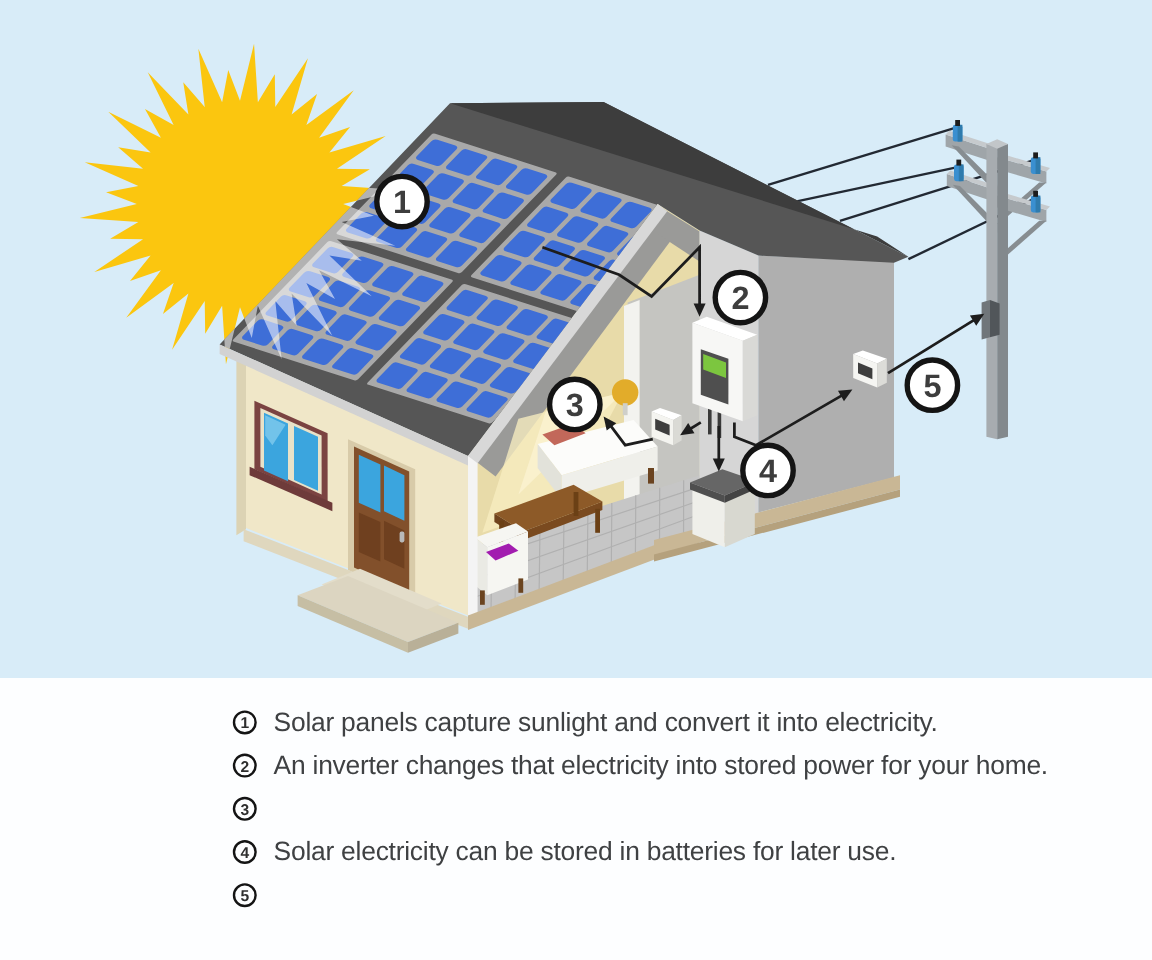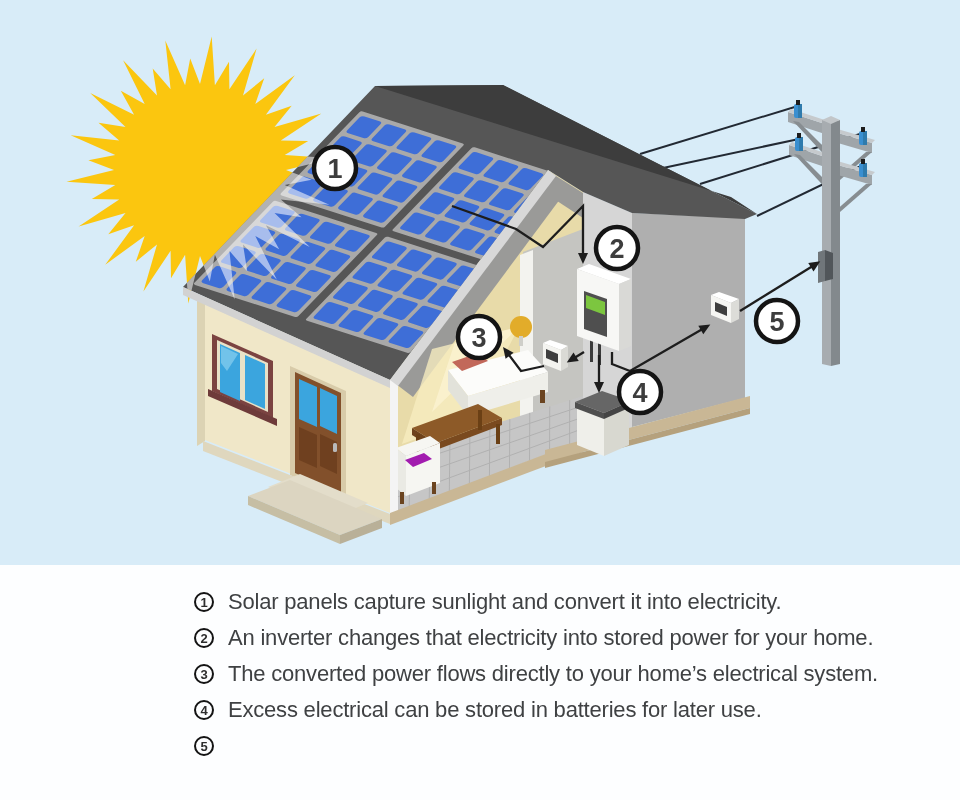--- a/index.html
+++ b/index.html
@@ -384,24 +384,23 @@
   <div class="legend-row">
     <span class="legend-badge">1</span>
     <span class="legend-text">Solar panels capture sunlight and convert it into electricity.</span>
   </div>
   <div class="legend-row">
     <span class="legend-badge">2</span>
     <span class="legend-text">An inverter changes that electricity into stored power for your home.</span>
   </div>
   <div class="legend-row">
     <span class="legend-badge">3</span>
-    <span class="legend-text">The converted power flows directly to your home’s electrical system.</span>
   </div>
   <div class="legend-row">
     <span class="legend-badge">4</span>
-    <span class="legend-text">Excess electrical can be stored in batteries for later use.</span>
+    <span class="legend-text">Solar electricity can be stored in batteries for later use.</span>
   </div>
   <div class="legend-row">
     <span class="legend-badge">5</span>
   </div>
 </div>
 
 </div>
 
 </body></html>

